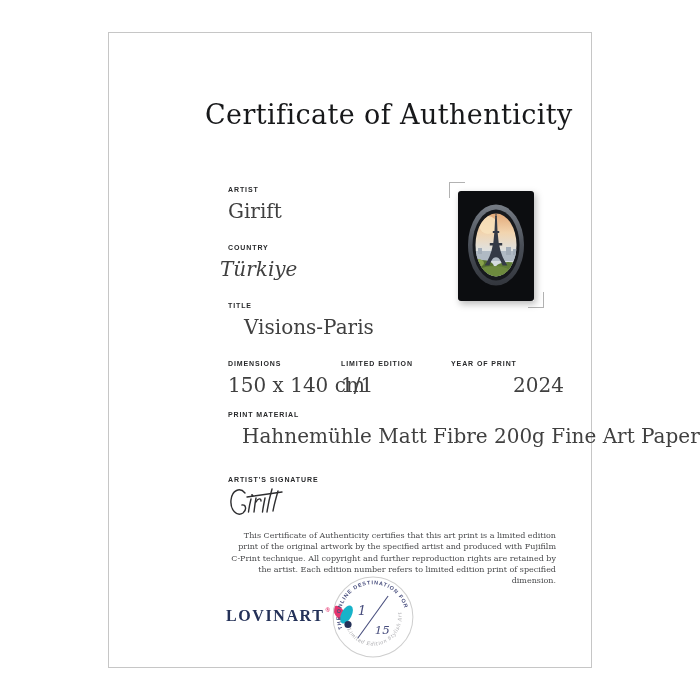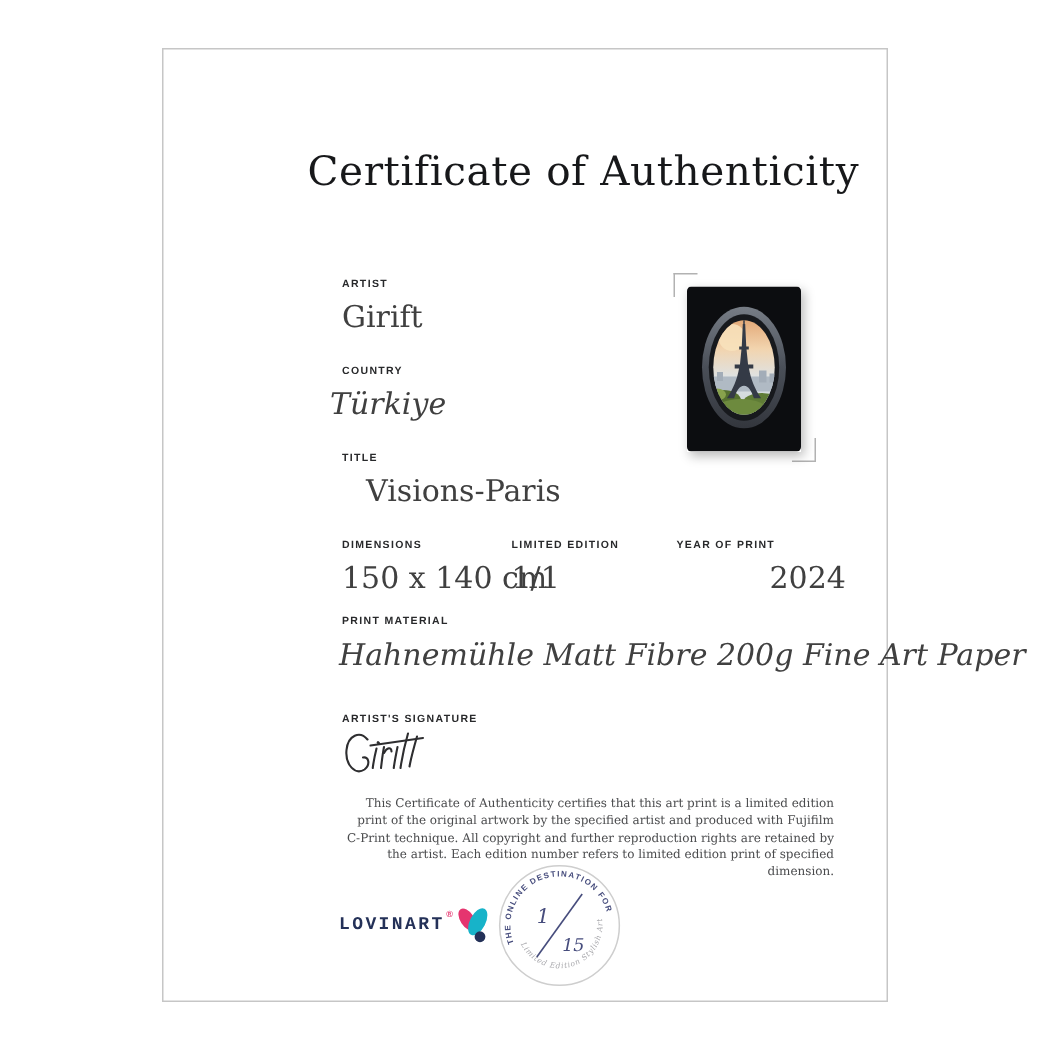--- a/index.html
+++ b/index.html
@@ -37,21 +37,21 @@
   .val-country  { left: 111px; top: 224px; font-style: italic; }
   .lbl-title    { left: 119px; top: 269px; }
   .val-title    { left: 119px; top: 282px; margin-left: 16px; }
   .lbl-dimensions { left: 119px; top: 327px; }
   .val-dimensions { left: 119px; top: 340px; }
   .lbl-edition  { left: 232px; top: 327px; }
   .val-edition  { left: 232px; top: 340px; }
   .lbl-year     { left: 342px; top: 327px; }
   .val-year     { left: 360px; top: 340px; margin-left: 44px; }
   .lbl-material { left: 119px; top: 378px; }
-  .val-material { left: 117px; top: 391px; font-style: italic; }
+  .val-material { left: 133px; top: 391px; }
   .lbl-signature{ left: 119px; top: 443px; }
 
   .signature-box { position: absolute; left: 119px; top: 452px; width: 72px; height: 36px; }
 
   .artwork-frame { position: absolute; left: 340px; top: 149px; width: 95px; height: 126px; }
   .bracket { position: absolute; width: 16px; height: 16px; }
   .bracket-tl { left: 0; top: 0; border-left: 1.5px solid #b2b2b2; border-top: 1.5px solid #b2b2b2; }
   .bracket-br { right: 0; bottom: 0; border-right: 1.5px solid #b2b2b2; border-bottom: 1.5px solid #b2b2b2; }
   .artwork-img {
     position: absolute; left: 9px; top: 9px; width: 76px; height: 110px;
@@ -59,22 +59,22 @@
   }
 
   .legal-text {
     position: absolute; left: 119px; top: 497px; width: 328px;
     font-family: "DejaVu Serif", serif;
     font-size: 8px; line-height: 1.42; color: #4a4b4d; text-align: right;
   }
 
   .brand-row { position: absolute; left: 117px; top: 566px; height: 34px; display: flex; align-items: center; }
   .brand-name {
-    font-family: Liberation Mono, monospace;
-    font-size: 12px; font-weight: 700; letter-spacing: 1.6px; color: #243158;
+    font-family: Liberation Serif, serif;
+    font-size: 16px; font-weight: 700; letter-spacing: 1.6px; color: #243158;
   }
   .brand-reg {
     font-size: 6px; color: #e5356f; vertical-align: top; position: relative; top: -6px; left: 1px;
     font-weight: 700;
   }
   .brand-heart { width: 25px; height: 28px; margin-left: 2px; }
 
   .stamp-box { position: absolute; left: 222px; top: 542px; width: 84px; height: 84px; }
 </style>
 </head>

